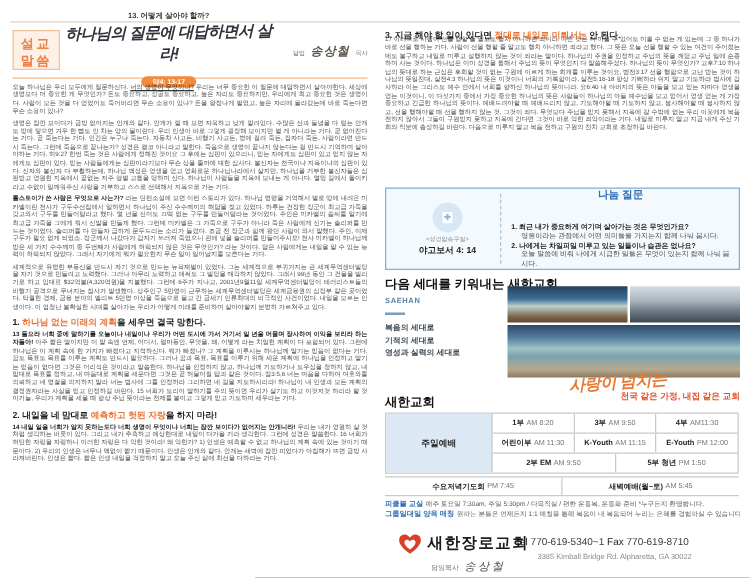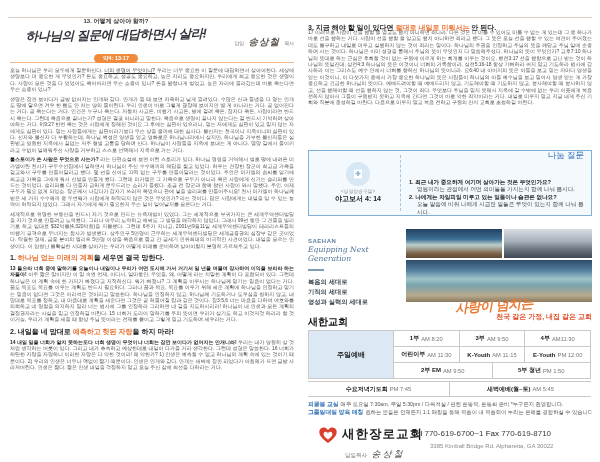--- a/index.html
+++ b/index.html
@@ -35,21 +35,21 @@
   
   .qa-box{position:absolute;left:308px;top:150px;width:284px;height:66px;box-sizing:border-box;
       border:1px solid #7fb0d8;background:#f3f9fd;display:flex;align-items:center;padding:4px 7px;}
   .qa-left{width:84px;text-align:center;border-right:1px dashed #a9c6de;align-self:stretch;
       display:flex;flex-direction:column;align-items:center;justify-content:center;}
   .qa-circle{width:24px;height:24px;border-radius:50%;background:#d7e7f4;display:flex;
       align-items:center;justify-content:center;margin-bottom:2px;}
   .qa-mem-label{font-size:4.8px;color:#8a8a8a;}
   .qa-mem-verse{font-size:7px;font-weight:bold;color:#1c1c1c;}
   .qa-right{flex:1;padding-left:8px;}
-  .qa-title{text-align:right;font-size:8.5px;font-weight:normal;color:#2f6eb3;margin-bottom:17px;}
+  .qa-title{text-align:center;font-size:8.5px;font-weight:bold;color:#2f6eb3;margin-bottom:17px;}
   .qa-q{font-size:5.6px;line-height:7.4px;color:#222;font-weight:bold;}
   .qa-sub{font-size:5.6px;line-height:7.4px;color:#444;padding-left:8px;}
   
   .ng-head{position:absolute;left:308px;top:220px;font-size:10px;font-weight:800;color:#101010;}
   .ng-brand{position:absolute;left:308px;top:238px;width:94px;}
   .ng-saehan{font-size:6px;font-weight:bold;color:#5b7f9e;letter-spacing:.5px;}
   .ng-sub{font-family:"DejaVu Serif","Liberation Serif",serif;font-style:italic;
       font-size:7.6px;color:#4f7396;line-height:9px;margin-top:1px;}
   .ng-dash{width:16px;height:2px;background:#7d9eb5;margin:6px 0;}
   .ng-val{font-size:6.3px;font-weight:bold;color:#3c4852;line-height:10px;}
@@ -95,20 +95,24 @@
   .addr-line{position:absolute;left:430px;top:443px;font-size:6px;color:#8a8a8a;white-space:nowrap;}
 </style>
 </head>
 <body>
 
 <div id="page">
   <div class="top-rule"></div>
 
   <div class="lcol">
     <div class="sermon-head">
+      <div class="sermon-label">
+        <div>설교</div>
+        <div>말씀</div>
+      </div>
       <div class="sermon-mid">
         <div class="kicker">13. 어떻게 살아야 할까?</div>
         <div class="stitle">하나님의 질문에 대답하면서 살라!</div>
         <span class="badge">약4: 13-17</span>
       </div>
       <div class="byline">
         <span class="sm">담임</span>
         <span class="nm">송상철</span>
         <span class="sm">목사</span>
       </div>
@@ -144,23 +148,23 @@
     </div>
     <div class="qa-right">
       <div class="qa-title">나눔 질문</div>
       <div class="qa-q">1. 최근 내가 중요하게 여기며 살아가는 것은 무엇인가요?</div>
       <div class="qa-sub">영원이라는 관점에서 어떤 의미들을 가지는지 함께 나눠 봅시다.</div>
       <div class="qa-q">2. 나에게는 차일피일 미루고 있는 일들이나 습관은 없나요?</div>
       <div class="qa-sub">오늘 말씀에 비춰 나에게 시급한 일들은 무엇이 있는지 함께 나눠 봅시다.</div>
     </div>
   </div>
 
+  <div class="ng-head">다음 세대를 키워내는 새한교회</div>
   <div class="ng-brand">
     <div class="ng-saehan">SAEHAN</div>
-    <div class="ng-sub">Equipping Next Generation</div>
     <div class="ng-dash"></div>
     <div class="ng-val">복음의 세대로</div>
     <div class="ng-val">기적의 세대로</div>
     <div class="ng-val">영성과 실력의 세대로</div>
   </div>
   <div class="photos">
     <div class="photo-row">
       <div class="photo photo1"></div>
       <div class="photo photo2"></div>
     </div>
@@ -236,17 +240,17 @@
         <path d="M10 13.5 C6.5 11 5.2 9 5.7 7.2 C6.2 5.7 8.2 5.2 9.4 6.5 L10 7.2 L10.6 6.5 C11.8 5.2 13.8 5.7 14.3 7.2 C14.8 9 13.5 11 10 13.5 Z" fill="#ffffff"></path>
       </svg>
     </span>
     <span class="church-name">새한장로교회</span>
   </div>
   <div class="pastor-line">
     <span class="sm">담임목사</span>
     <span class="nm">송상철</span>
   </div>
   <div class="tel-line">
-    <b>Tel</b> <span>770-619-6700~1</span>
+    <b>Tel</b> <span>770-619-5340~1</span>
     <b>Fax</b> <span>770-619-8710</span>
   </div>
   <div class="addr-line">3385 Kimball Bridge Rd. Alpharetta, GA 30022</div>
 </div>
 
 </body></html>

